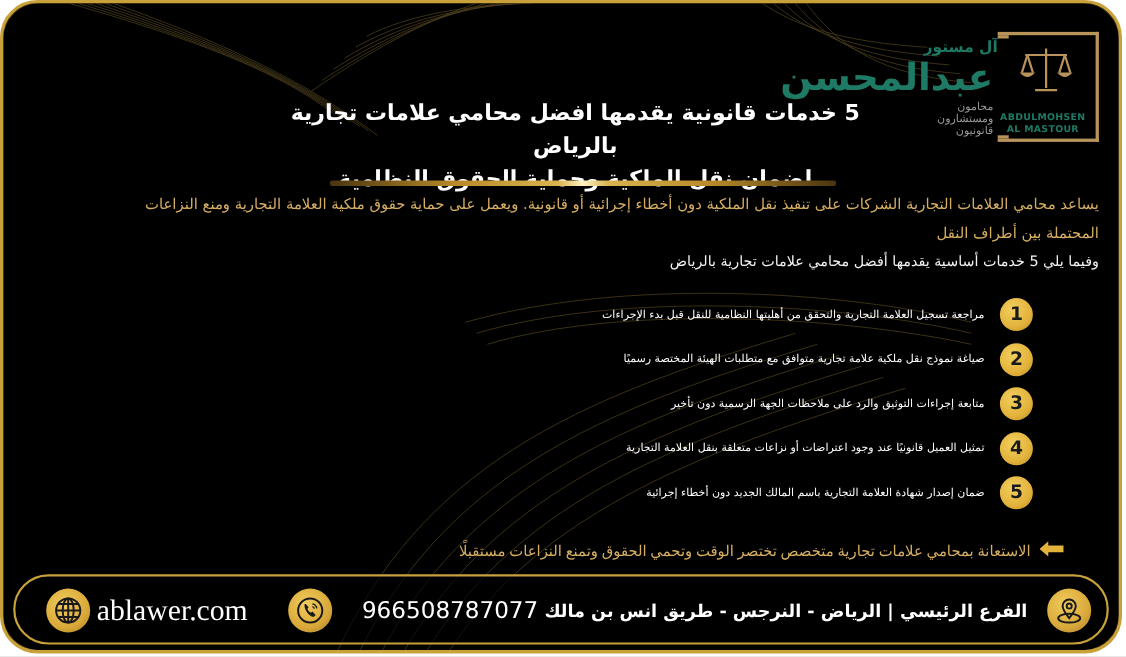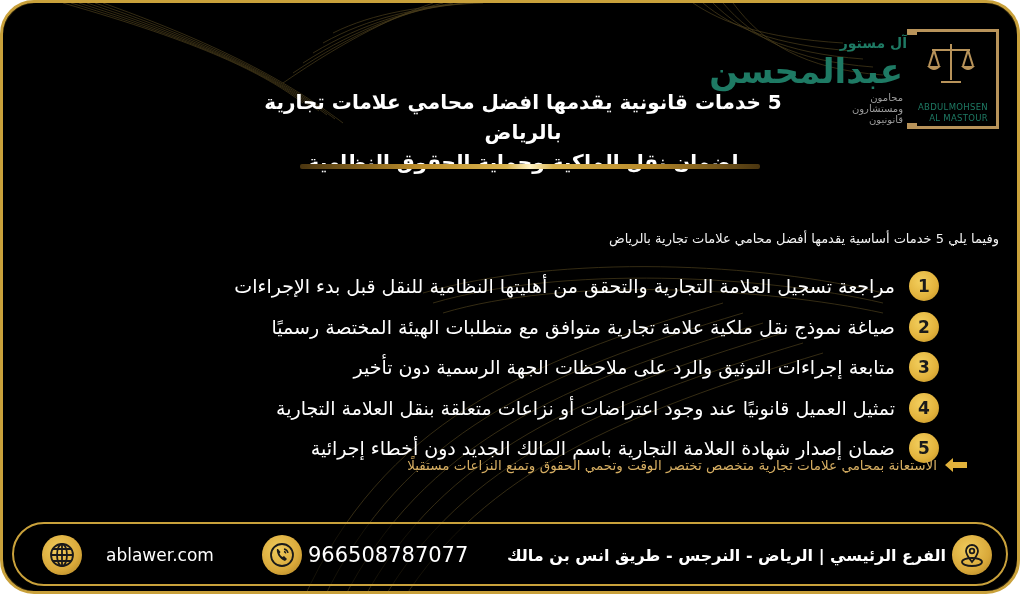--- a/index.html
+++ b/index.html
@@ -23,21 +23,21 @@
 
   
   .logo { position: absolute; right: 18px; top: 26px; width: 200px; height: 100px; direction: rtl; }
   .logo-box {
     position: absolute; right: 0; top: 0; width: 92px; height: 100px;
     border: 3px solid #b8935a; border-left: none;
   }
   .logo-box::before { content:""; position:absolute; left:0; top:0; width:10px; height:3px; background:#b8935a; }
   .logo-box::after { content:""; position:absolute; left:0; bottom:0; width:10px; height:3px; background:#b8935a; }
   .scales { position: absolute; right: 18px; top: 10px; width: 54px; height: 44px; }
-  .logo-en { position: absolute; right: 8px; top: 70px; width: 80px; text-align: right; color: #1e7a64; font-size: 8.5px; font-weight: normal; line-height: 11px; letter-spacing: 0.3px; direction: ltr; }
+  .logo-en { position: absolute; right: 8px; top: 70px; width: 80px; text-align: center; color: #1e7a64; font-size: 8.5px; font-weight: bold; line-height: 11px; letter-spacing: 0.3px; direction: ltr; }
   .logo-ar-small { position: absolute; right: 92px; top: 6px; color: #1e7a64; font-size: 14px; font-weight: bold; direction: rtl; }
   .logo-ar-big { position: absolute; right: 96px; top: 22px; color: #1e7a64; font-size: 34px; font-weight: bold; direction: rtl; letter-spacing: -1px; }
   .logo-ar-tag { position: absolute; right: 96px; top: 63px; width: 70px; color: #9a9a9a; font-size: 10px; line-height: 11px; text-align: right; direction: rtl; }
 
   .title {
     position: absolute; left: 232px; top: 84px; width: 576px;
     color: #ffffff; font-weight: bold; font-size: 20px; line-height: 30px;
     text-align: center; direction: rtl;
   }
   .gold-bar {
@@ -59,44 +59,44 @@
 
   .services { position: absolute; right: 78px; top: 263px; width: 700px; direction: rtl; }
   .service { display: flex; align-items: center; height: 40.5px; direction: rtl; }
   .num {
     width: 30px; height: 30px; border-radius: 50%;
     background: radial-gradient(circle at 40% 35%, #f3cf5e 0%, #e2b23b 60%, #b88a24 100%);
     color: #1a1a1a; font-weight: bold; font-size: 17px;
     display: flex; align-items: center; justify-content: center;
     margin-left: 14px; flex-shrink: 0;
   }
-  .service-text { color: #ffffff; font-size: 19px; white-space: nowrap; text-align: center; }
-
-  .cta { position: absolute; right: 50px; top: 454px; display: flex; align-items: center; direction: rtl; }
+  .service-text { color: #ffffff; font-size: 10px; white-space: nowrap; text-align: center; }
+
+  .cta { position: absolute; right: 50px; top: 489px; display: flex; direction: rtl; font-family: Liberation Serif, serif; }
   .cta-arrow { width: 22px; height: 14px; margin-left: 8px; }
   .cta-text { color: #d6ae62; font-size: 13.5px; white-space: nowrap; }
 
   .footer {
     position: absolute; left: 9px; top: 519px; width: 996px; height: 64px;
     border: 2px solid #c9a13b; border-radius: 32px;
     background: rgba(0,0,0,0.6);
   }
   .foot-item { position: absolute; top: 10px; height: 42px; display: flex; align-items: center; }
   .foot-icon {
     width: 40px; height: 40px; border-radius: 50%;
     background: radial-gradient(circle at 40% 35%, #f0cb5c 0%, #d9a93a 60%, #a97e22 100%);
     display: flex; align-items: center; justify-content: center; flex-shrink: 0;
   }
   .foot-text { color: #ffffff; font-size: 20px; white-space: nowrap; }
   .foot-web { left: 28px; }
-  .foot-web .foot-text { margin-left: 24px; font-size: 17px; }
-  .foot-phone { left: 248px; }
+  .foot-web .foot-text { margin-left: 6px; font-size: 27px; font-family: Liberation Serif, serif; }
+  .foot-phone { left: 248px; gap: 21px; }
   .foot-phone .foot-text { margin-left: 6px; font-size: 21px; }
   .foot-addr { right: 14px; direction: rtl; }
-  .foot-addr .foot-text { margin-right: 6px; font-size: 16px; font-weight: bold; }
+  .foot-addr .foot-text { margin-right: 18px; font-size: 16px; font-weight: bold; }
 </style>
 </head>
 <body>
 
 <div class="card">
 
   <svg class="waves" viewBox="0 0 1020 594">
     <g fill="none" stroke="#8a7233" stroke-width="0.7" opacity="0.55">
       <path d="M60 0 C 200 40, 260 70, 300 100"></path>
       <path d="M68 0 C 208 42, 268 74, 308 104"></path>
@@ -155,20 +155,21 @@
       <div>قانونيون</div>
     </div>
   </div>
 
   <div class="title">
     <div>5 خدمات قانونية يقدمها افضل محامي علامات تجارية بالرياض</div>
     <div>لضمان نقل الملكية وحماية الحقوق النظامية</div>
   </div>
   <div class="gold-bar"></div>
 
+  <div class="intro">يساعد محامي العلامات التجارية الشركات على تنفيذ نقل الملكية دون أخطاء إجرائية أو قانونية. ويعمل على حماية حقوق ملكية العلامة التجارية ومنع النزاعات المحتملة بين أطراف النقل</div>
   <div class="intro-2">وفيما يلي 5 خدمات أساسية يقدمها أفضل محامي علامات تجارية بالرياض</div>
 
   <div class="services">
     <div class="service">
       <span class="num">1</span>
       <span class="service-text">مراجعة تسجيل العلامة التجارية والتحقق من أهليتها النظامية للنقل قبل بدء الإجراءات</span>
     </div>
     <div class="service">
       <span class="num">2</span>
       <span class="service-text">صياغة نموذج نقل ملكية علامة تجارية متوافق مع متطلبات الهيئة المختصة رسميًا</span>

